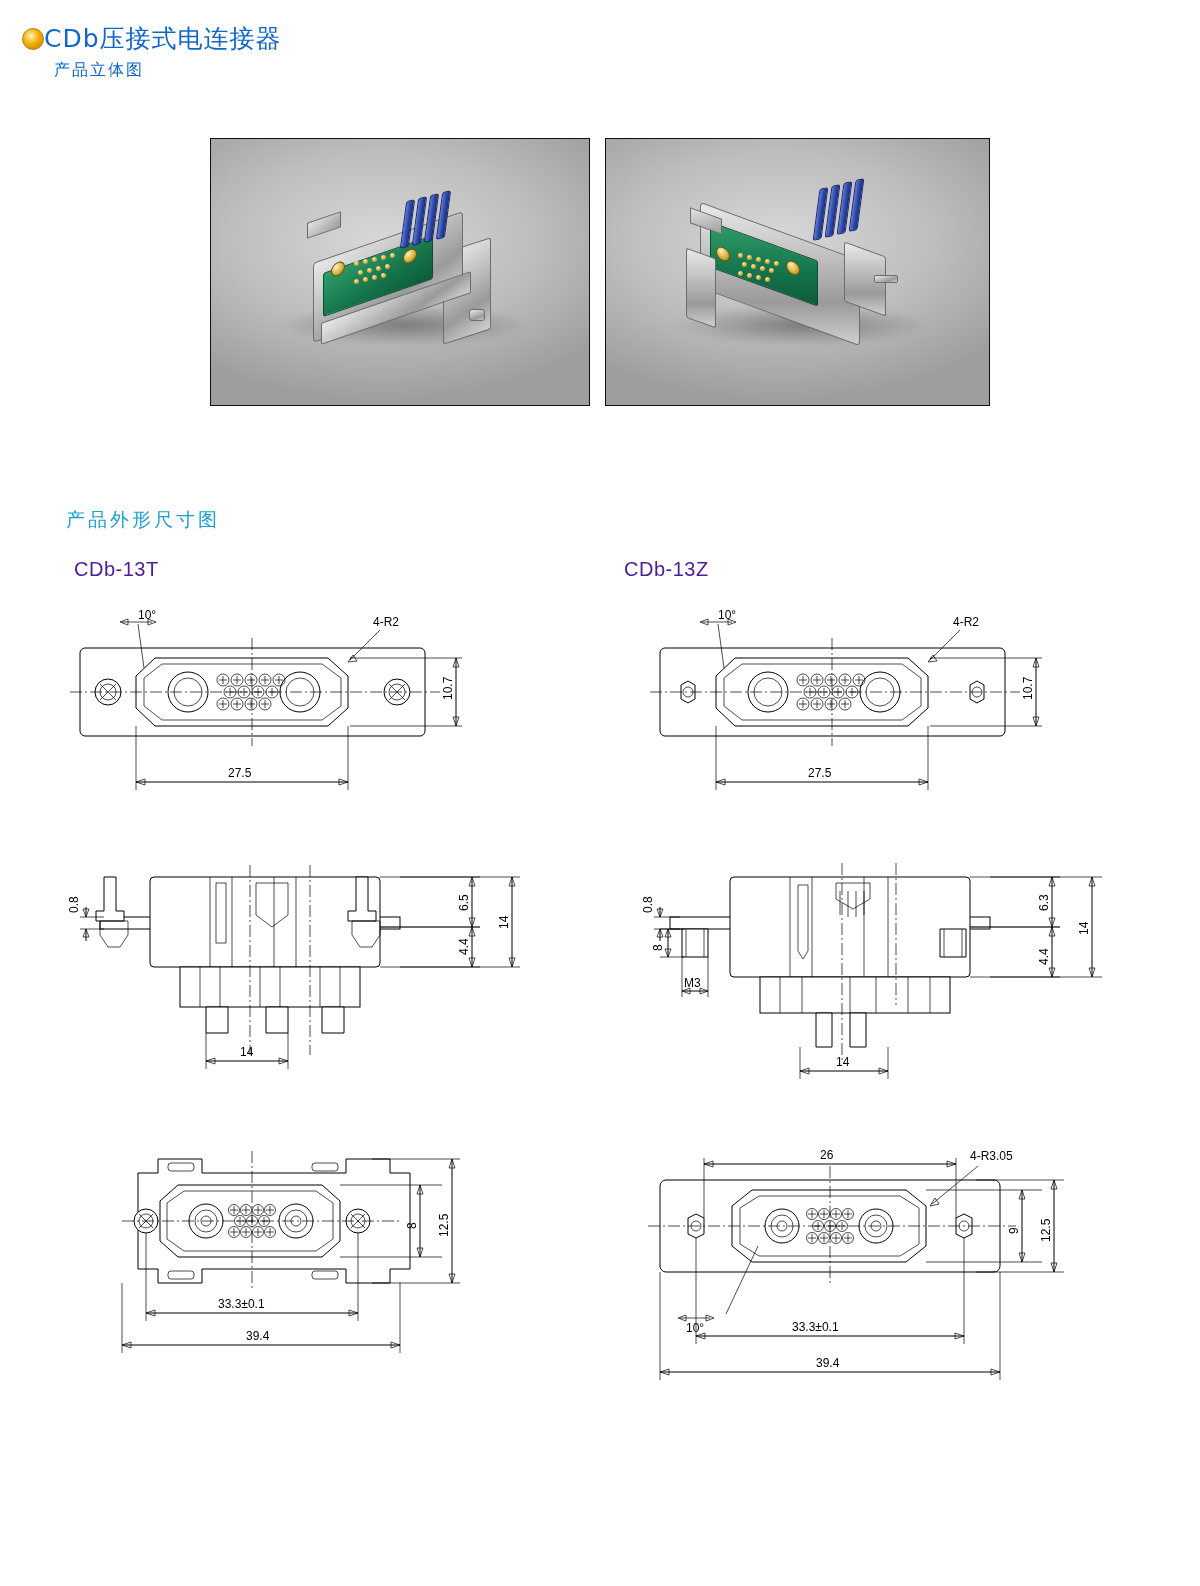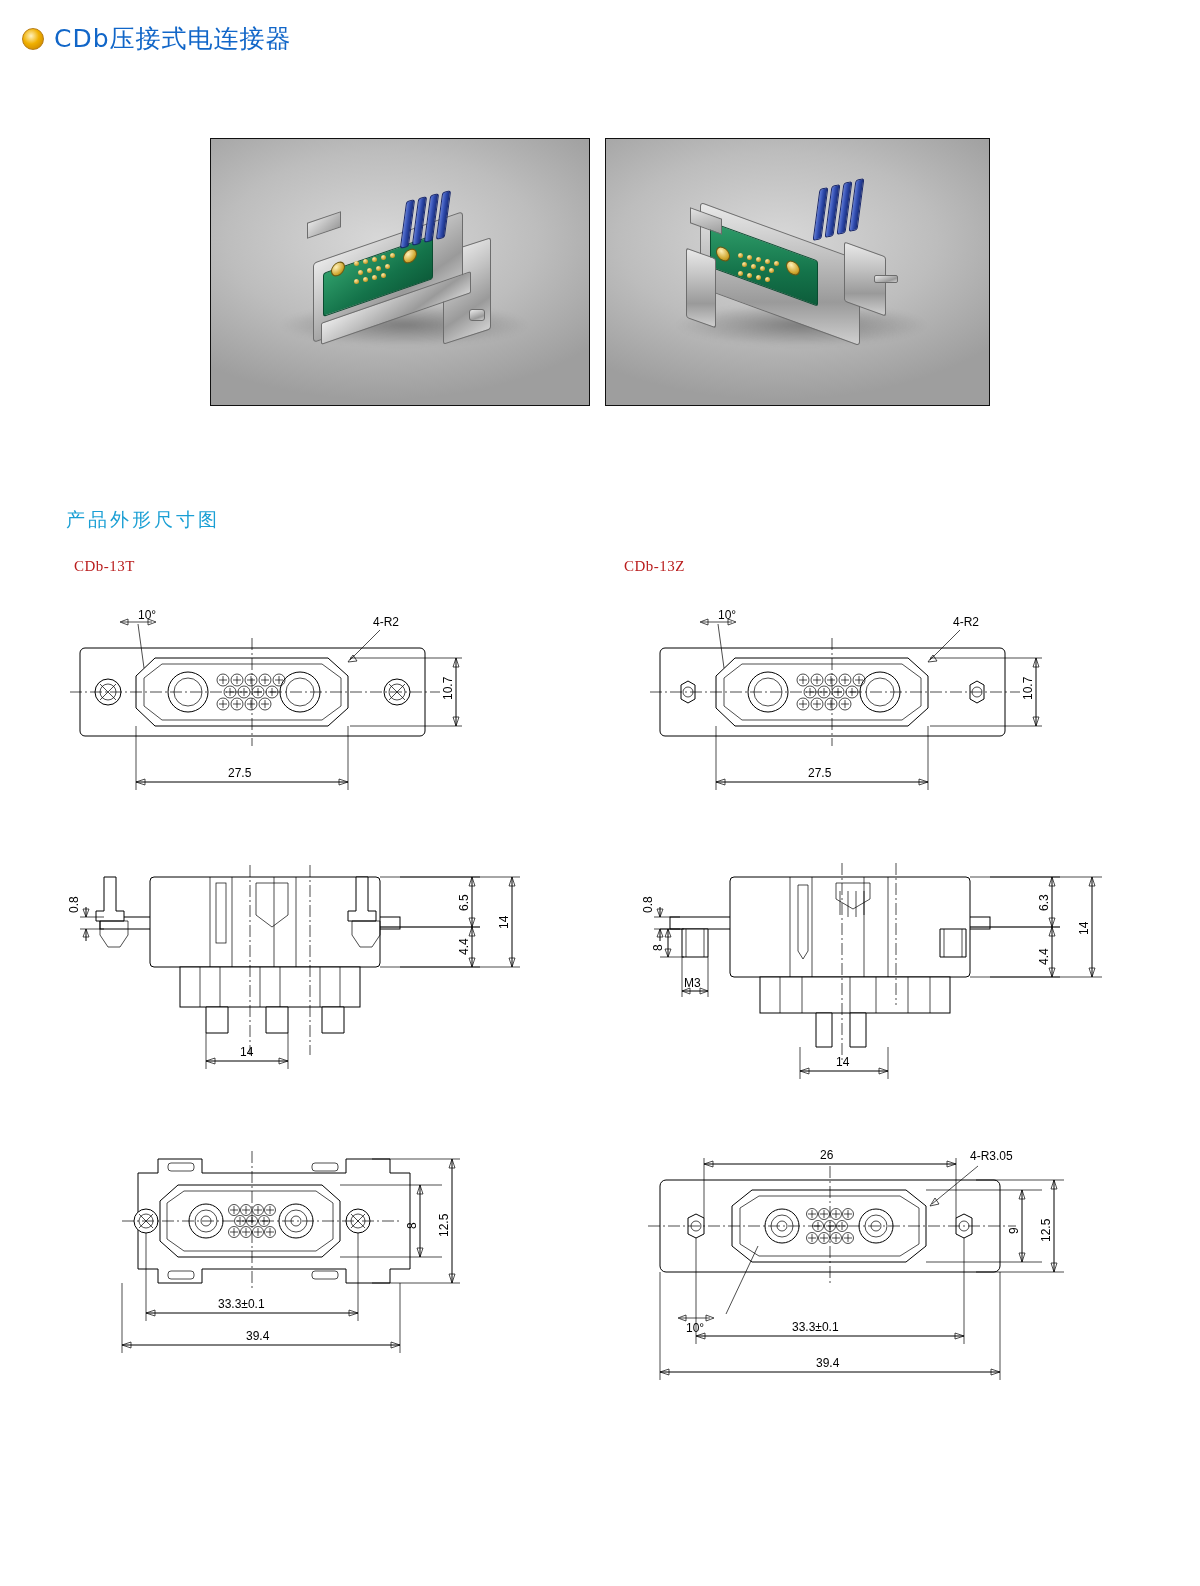--- a/index.html
+++ b/index.html
@@ -19,21 +19,20 @@
   
   .header {
     position: absolute;
     left: 22px;
     top: 22px;
     width: 600px;
   }
   .hdr-row {
     display: flex;
     align-items: center;
-    gap: 10px;
   }
   .logo-dot {
     width: 22px;
     height: 22px;
     border-radius: 50%;
     background: radial-gradient(circle at 40% 35%, #fff2c0 0%, #f0b000 45%, #c07a00 100%);
     border: 1px solid #b87d16;
     box-sizing: border-box;
     flex: 0 0 auto;
   }
@@ -128,23 +127,23 @@
     top: 507px;
     font-size: 19px;
     letter-spacing: 3px;
     color: #1a9fd4;
     font-family: "DejaVu Sans", sans-serif;
   }
 
   
   .part-label {
     position: absolute;
-    font-size: 15px;
-    color: #b91c1c;
-    font-family: Liberation Serif, serif;
+    font-size: 20px;
+    color: #4c1d95;
+    font-family: Liberation Sans, sans-serif;
     letter-spacing: 0.5px;
   }
   #label-13t { left: 74px;  top: 558px; }
   #label-13z { left: 624px; top: 558px; }
 
   
   svg.dwg {
     position: absolute;
     overflow: visible;
   }
@@ -160,20 +159,21 @@
   }
 </style>
 </head>
 <body>
 
 <div class="header">
   <div class="hdr-row">
     <div class="logo-dot"></div>
     <div class="hdr-title">CDb压接式电连接器</div>
   </div>
+  <div class="hdr-sub">产品立体图</div>
 </div>
 
 <div class="photo" id="photo-left">
   <div class="shadow"></div>
   <div class="conn" style="left:80px; top:70px; width:225px; height:140px;">
 
     <div class="shell" style="left:152px; top:36px; width:48px; height:92px; transform: skewY(-18deg); border-radius:3px;"></div>
 
     <div class="shell" style="left:22px; top:28px; width:150px; height:80px; transform: skewY(-19deg); border-radius:4px;"></div>
 

